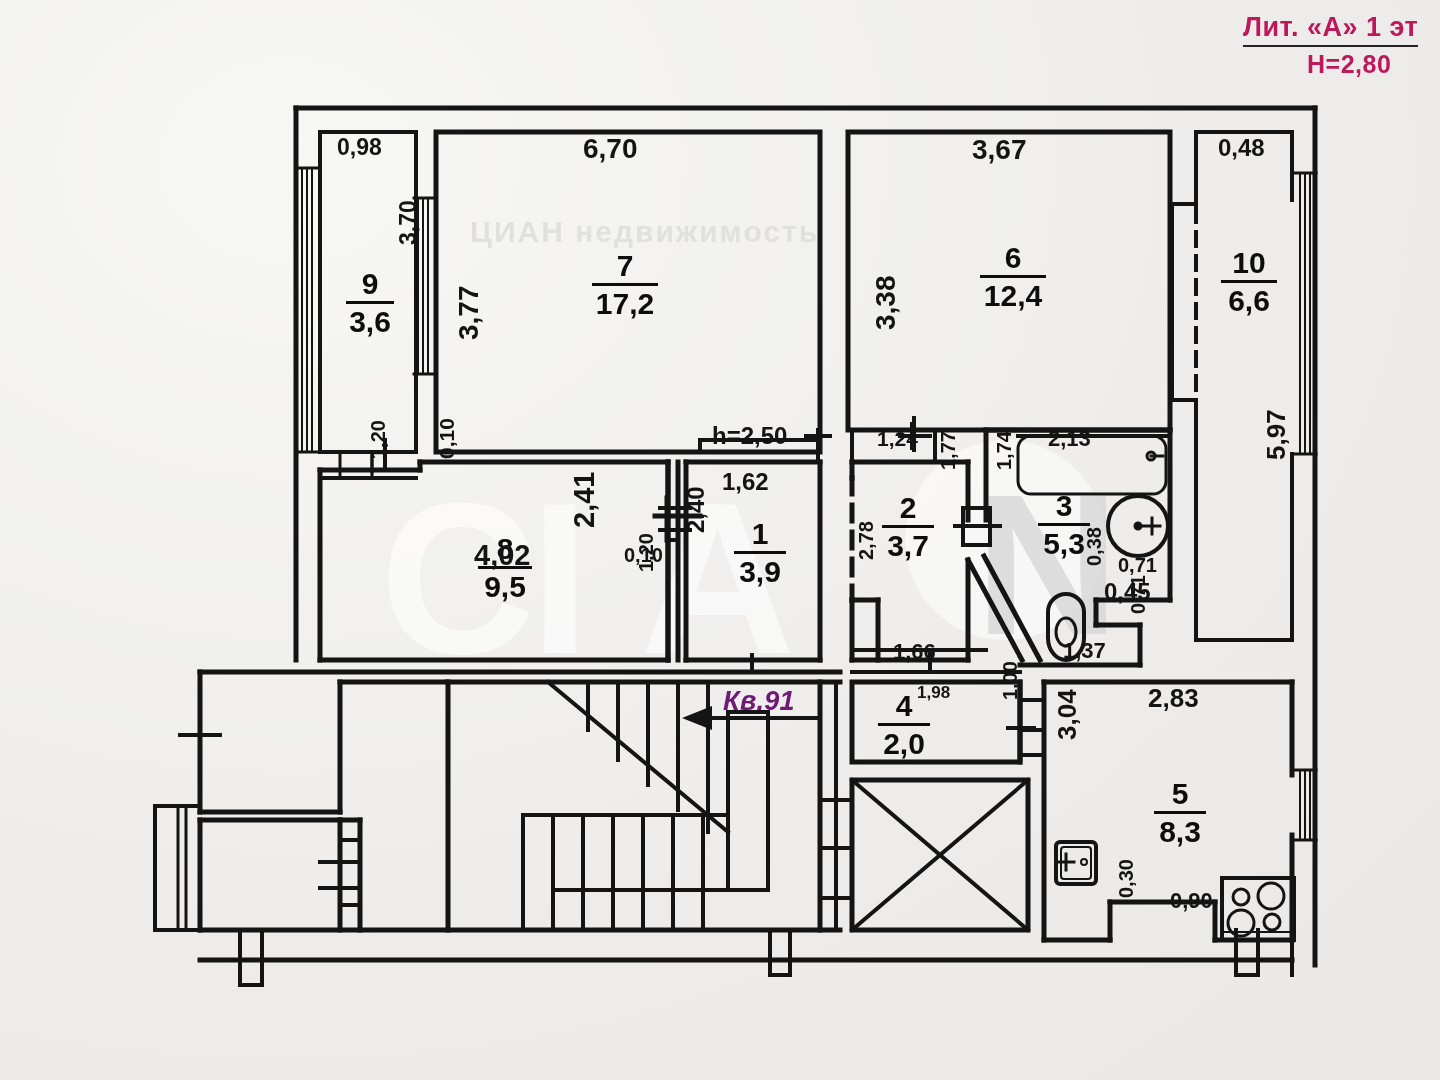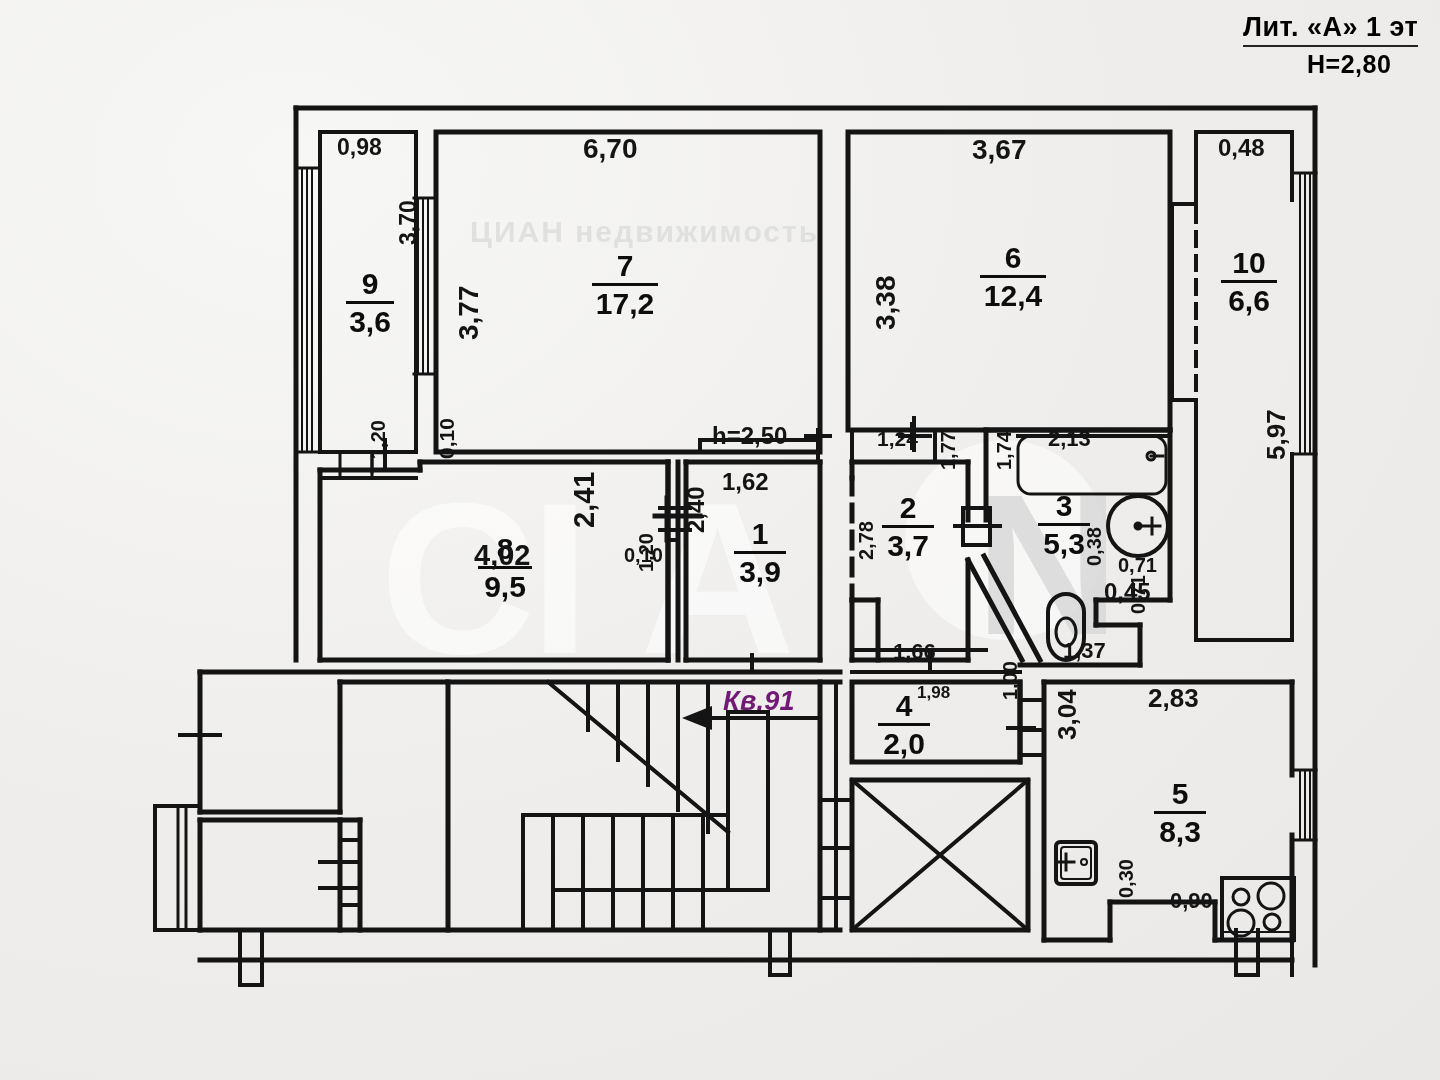--- a/index.html
+++ b/index.html
@@ -12,21 +12,21 @@
   }
   
   #paper{
     position:absolute;inset:0;
     background:
       radial-gradient(ellipse at 20% 15%, #f7f7f5 0%, #eeedeb 55%, #e9e8e6 100%);
   }
   #plan-svg{position:absolute;left:0;top:0;}
   .hdr{
     position:absolute;
-    color:#000000;
+    color:#be185d;
     font-weight:700;
     white-space:nowrap;
   }
   #hdr-lit{
     left:1243px;top:12px;
     font-size:27px;
     letter-spacing:.5px;
     border-bottom:2px solid #232323;
     padding-bottom:2px;
   }

